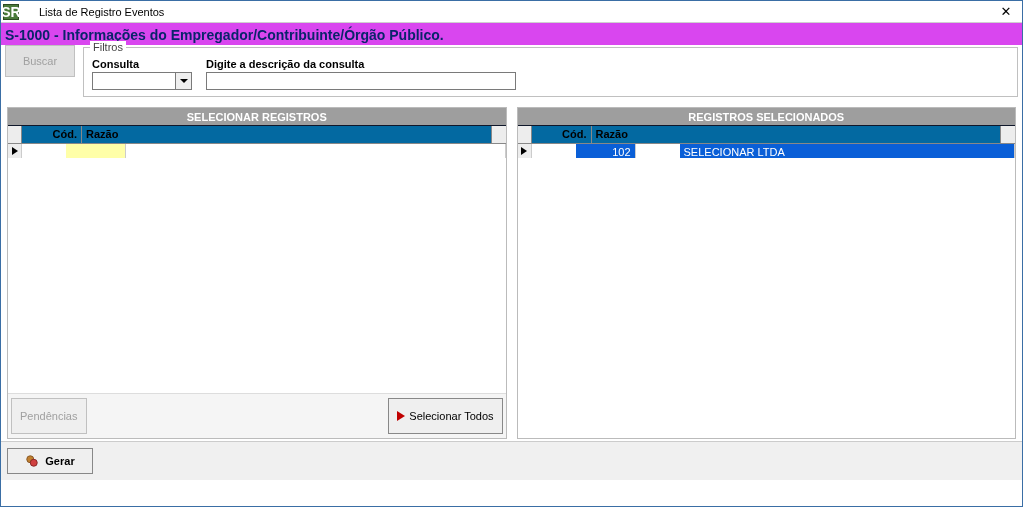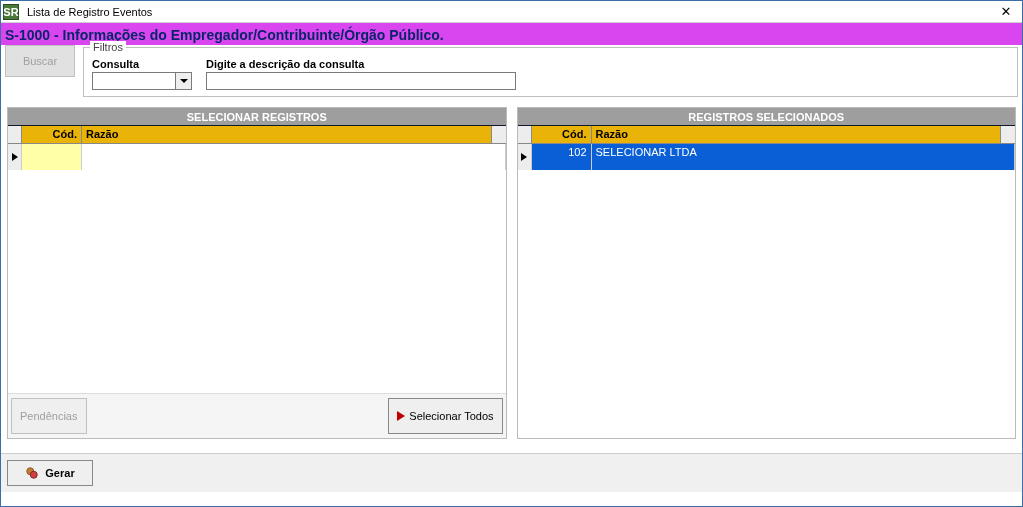--- a/index.html
+++ b/index.html
@@ -1,57 +1,57 @@
 <!DOCTYPE html>
 <html><head>
 <meta charset="utf-8">
 <style>
   * { box-sizing: border-box; font-family: Tahoma, sans-serif; font-size: 11px; }
   body { margin: 0; background: #fff; width: 1023px; height: 507px; border: 1px solid #3a6ea5; overflow: hidden; }
   .titlebar { height: 22px; background: #fff; display: flex; align-items: center; padding: 0 2px; border-bottom: 1px solid #d0d0d0; }
-  .titlebar-icon { width: 16px; height: 16px; background: #4a7a3a; color:#fff; font-size:11px; font-weight:bold; display:flex; align-items:center; justify-content:center; margin-right:8px; border:1px solid #2d4a22;}
+  .titlebar-icon { width: 16px; height: 16px; background: #4a7a3a; color:#fff; font-size:14px; font-weight:bold; display:flex; align-items:center; justify-content:center; margin-right:20px; border:1px solid #2d4a22;}
   .titlebar-text { flex: 1; color: #000; }
   .titlebar-close { width: 28px; height: 18px; display: flex; align-items: center; justify-content: center; font-size: 13px; color:#000; cursor:pointer;}
   .header-strip { background: #d946ef; padding: 4px 4px 2px 4px; }
   .header-title { color: #0a246a; font-weight: bold; font-size: 14px; }
   .top-row { display:flex; align-items:flex-start; gap:8px; padding:0 4px 4px 4px;}
   .btn-buscar { width:70px; height:32px; background:#e1e1e1; border:1px solid #c0c0c0; color:#a0a0a0; display:flex; align-items:center; justify-content:center; cursor:default;}
   .filtros-group { flex:1; border:1px solid #c0c0c0; position:relative; padding:10px 9px 6px 8px; margin-top:2px;}
   .filtros-legend { position:absolute; top:-7px; left:6px; background:#fff; padding:0 3px; color:#444;}
   .filtros-row { display:flex; gap:14px; }
   .filtros-col { display:flex; flex-direction:column; gap:2px;justify-content:space-between; }
   .filtros-label { font-weight:bold; color:#000; }
   .combo { position:relative; width:100px;}
   .combo-box { width:100%; height:18px; border:1px solid #7a7a7a; background:#fff; display:flex; align-items:center; }
   .combo-btn { width:16px; height:16px; border-left:1px solid #7a7a7a; display:flex; align-items:center; justify-content:center; margin-left:auto; background:#efefef;}
   .chev { width:0;height:0;border-left:4px solid transparent;border-right:4px solid transparent;border-top:4px solid #000;}
   .text-input { width:310px; height:18px; border:1px solid #7a7a7a; padding:0 3px; background:#fff;}
   .panels { display:flex; gap:10px; padding:6px 6px 2px 6px; height:340px;}
   .panel { flex:1; display:flex; flex-direction:column; border:1px solid #bbb; background:#fff;}
   .panel-title { background:#9e9e9e; color:#fff; font-weight:bold; text-align:center; height:18px; line-height:18px; border-bottom:1px solid #0f172a;}
-  .grid-header { display:flex; background:#eab308; height:18px; border-bottom:1px solid #888;}
+  .grid-header { display:flex; background:#0369a1; height:18px; border-bottom:1px solid #888;}
   .gh-sel { width:14px; border-right:1px solid #888; background:#ededed;}
   .gh-cod { width:60px; border-right:1px solid #888; text-align:right; padding-right:4px; font-weight:bold; line-height:17px;}
   .gh-razao { flex:1; border-right:1px solid #888; padding-left:4px; font-weight:bold; line-height:17px;}
   .gh-end { width:14px; background:#ededed;}
   .grid-body { flex:1; overflow:auto; background:#fff;}
-  .grid-row { display:flex; height:26px; color:#000;}
+  .grid-row { display:flex; height:14px; color:#000;gap:44px;}
   .grid-row .gc-sel { width:14px; background:#ededed; border-right:1px solid #ccc; display:flex;align-items:center;justify-content:center;}
   .grid-row .gc-cod { width:60px; border-right:1px solid #ccc; text-align:right; padding-right:4px; line-height:16px;}
   .grid-row .gc-razao { flex:1; border-right:1px solid #ccc; padding-left:4px; line-height:16px;}
   .row-selected .gc-cod, .row-selected .gc-razao { background:#0a5fd7; color:#fff; }
   .row-edit .gc-cod { background:#ffffa8; }
   .ptr { width:0;height:0;border-top:4px solid transparent;border-bottom:4px solid transparent;border-left:6px solid #000;}
   .panel-footer { display:flex; padding:4px 3px; gap:6px; border-top:1px solid #ddd; background:#f5f5f5;}
   .btn { height:36px; padding:0 8px; border:1px solid #888; background:#efefef; display:flex; align-items:center; gap:4px; cursor:pointer;}
   .btn.disabled { color:#a0a0a0; border-color:#c0c0c0; cursor:default;}
   .arrow-right { width:0;height:0;border-top:5px solid transparent;border-bottom:5px solid transparent;border-left:8px solid #c00000;}
   .arrow-left { width:0;height:0;border-top:5px solid transparent;border-bottom:5px solid transparent;border-right:8px solid #c00000;}
   .spacer { flex:1; }
-  .bottom-bar { padding:6px; border-top:1px solid #ccc; background:#f0f0f0;margin-top:12px;}
+  .bottom-bar { padding:6px; border-top:1px solid #ccc; background:#f0f0f0;}
   .btn-gerar { width:86px; height:26px; border:1px solid #888; background:#efefef; display:flex; align-items:center; justify-content:center; gap:6px; font-weight:bold; cursor:pointer;}
   .gear-icon { width:14px; height:14px; position:relative;}
   .gear-icon svg { width:14px; height:14px;}
 </style>
 </head>
 <body>
 
 <div class="titlebar">
   <div class="titlebar-icon">SR</div>
   <div class="titlebar-text">Lista de Registro Eventos</div>

